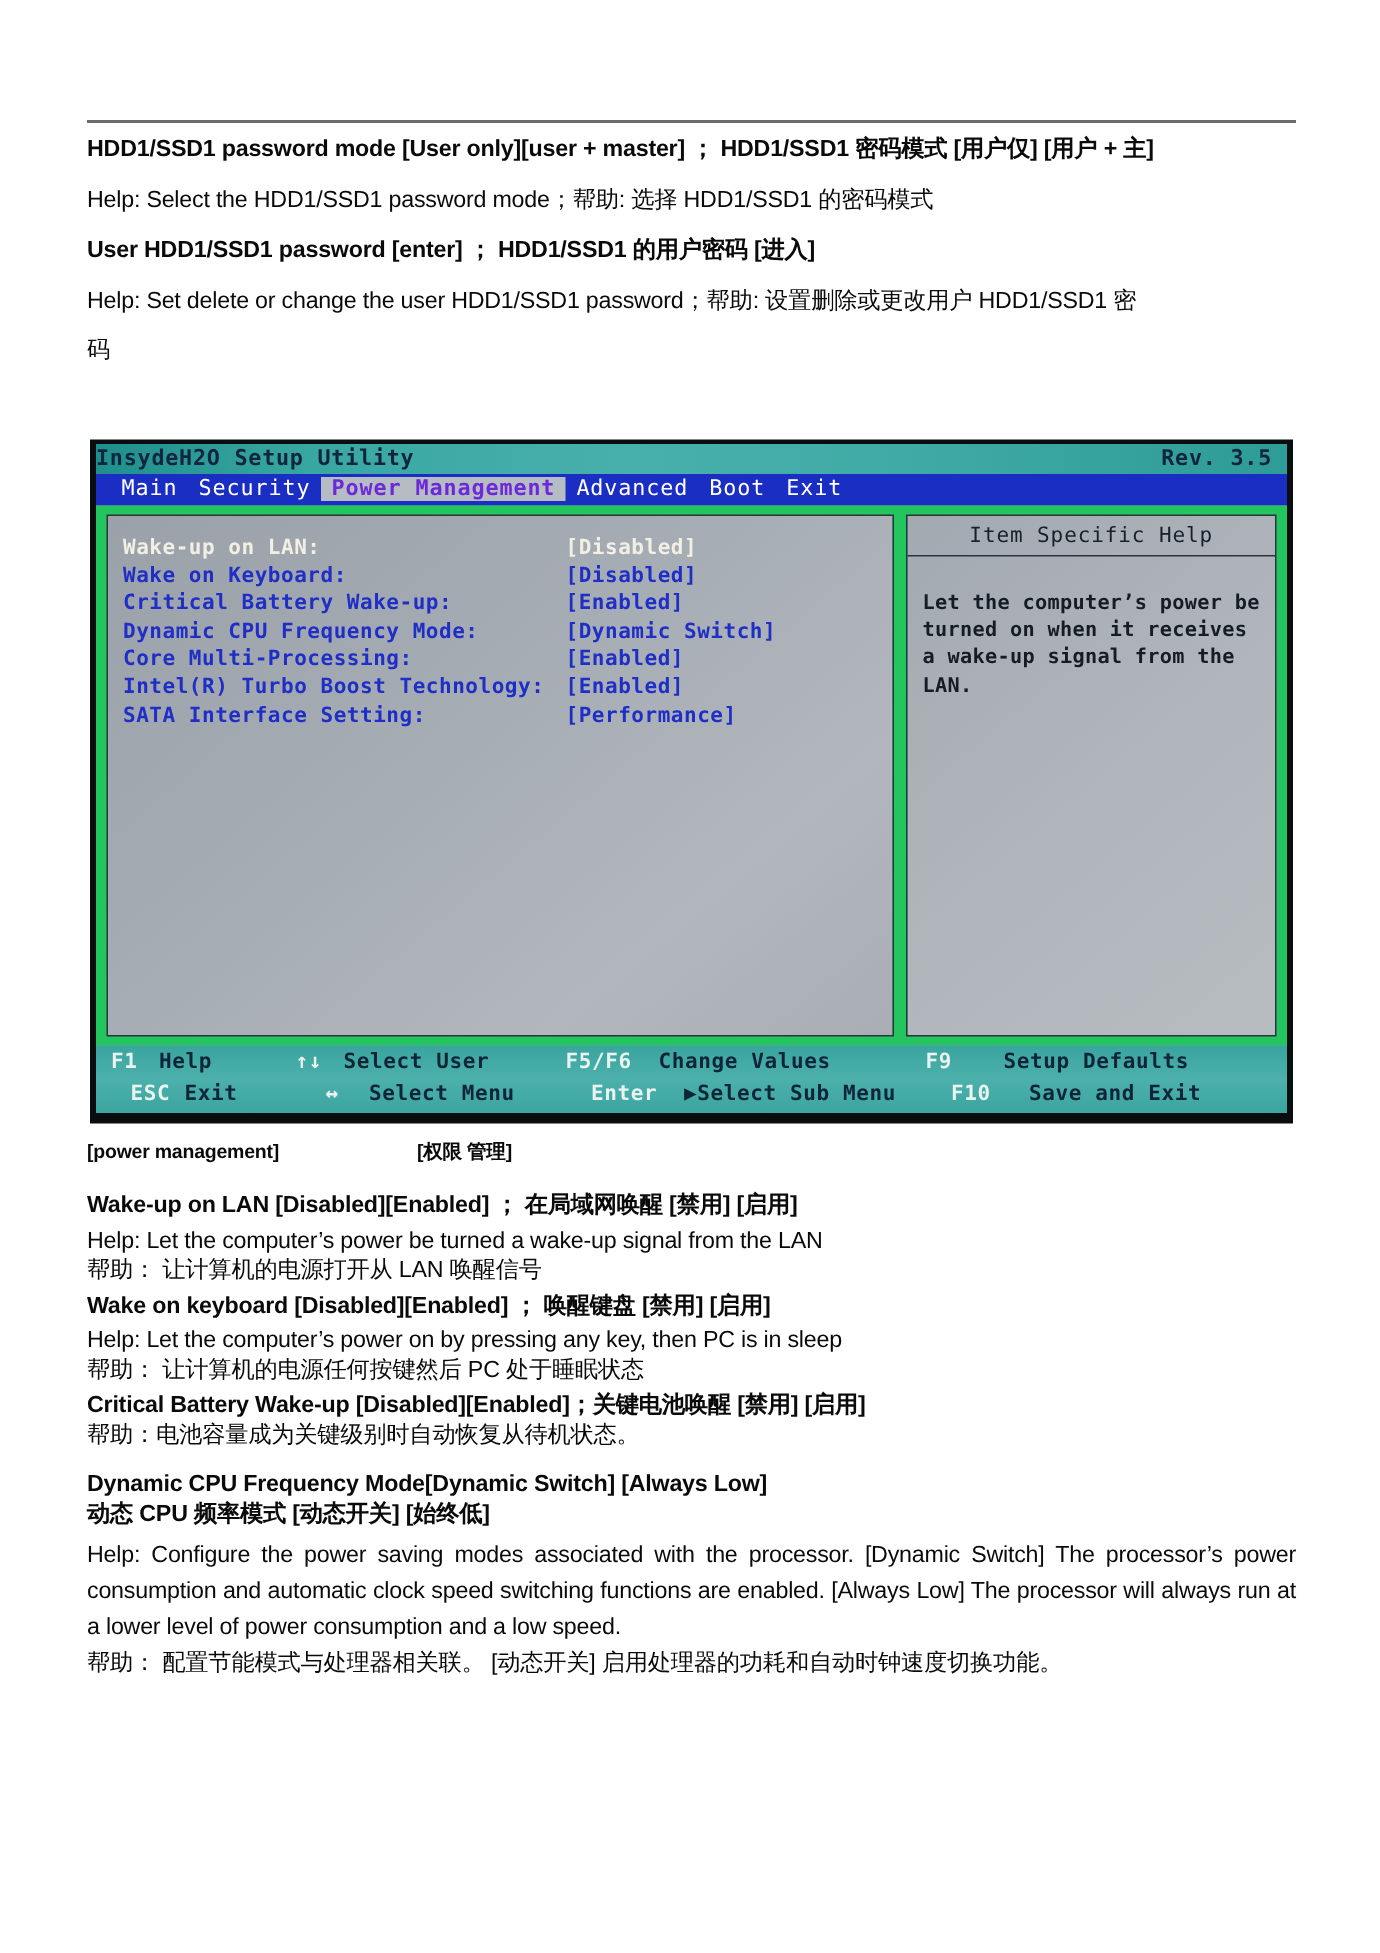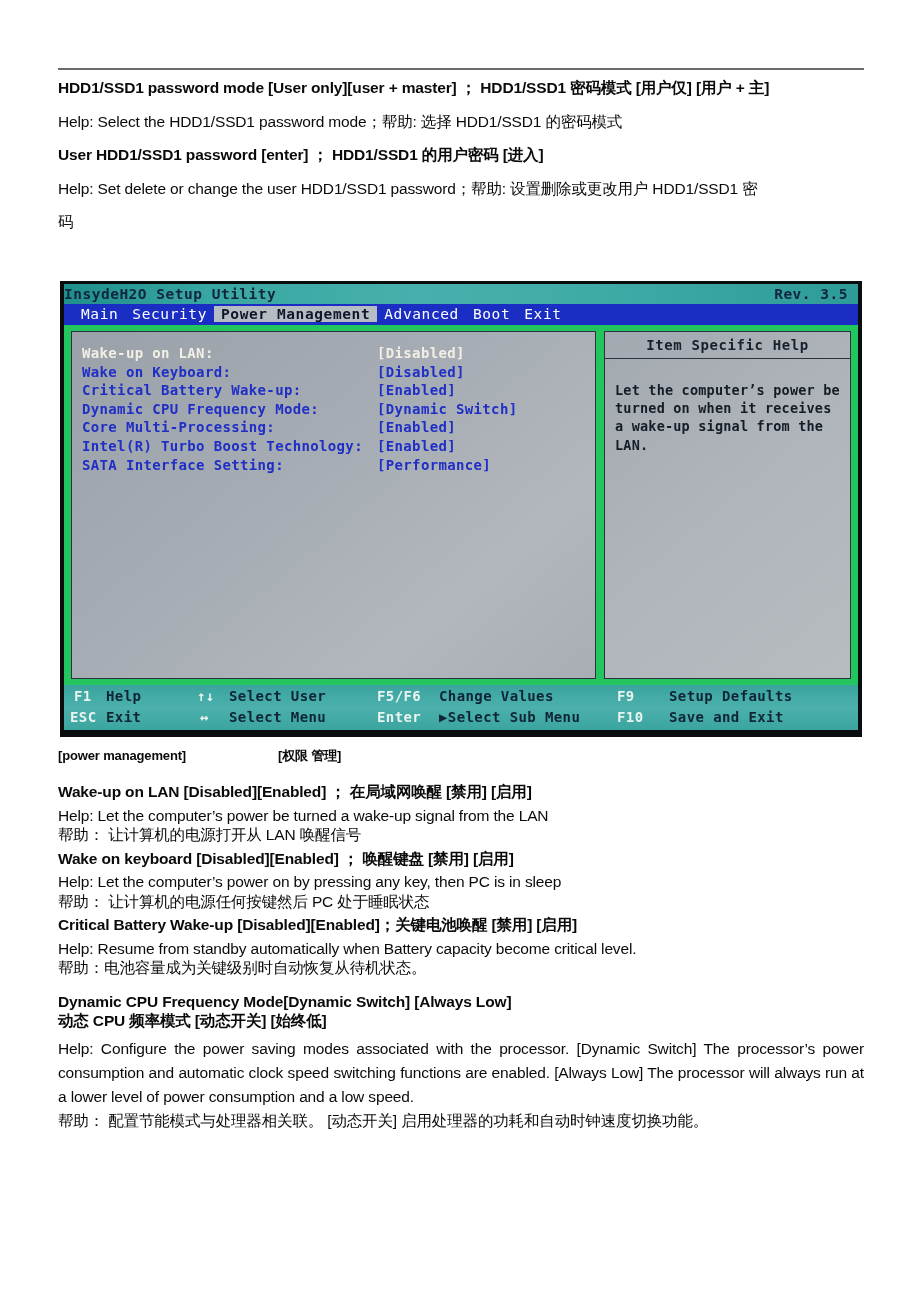--- a/index.html
+++ b/index.html
@@ -10,21 +10,21 @@
   body {
     width: 920px;
     height: 1302px;
     position: relative;
     font-family: "Liberation Sans", sans-serif;
     color: #0a0a0a;
     overflow: hidden;
   }
   .page {
     position: absolute;
-    left: 0; top: 4px;
+    left: 0; top: 16px;
     width: 920px;
     height: 1272px;
   }
   .content {
     position: absolute;
     left: 58px;
     top: 64px;
     width: 806px;
   }
   .top-rule {
@@ -95,21 +95,21 @@
     color: #ffffff;
     font-size: 14.5px;
     line-height: 21px;
     letter-spacing: 0.6px;
     padding-left: 10px;
     white-space: nowrap;
   }
   .bios-menubar .mi { padding: 0 7px; }
   .bios-menubar .mi.active {
     background: #b6bcc4;
-    color: #0f172a;
+    color: #6d28d9;
     font-weight: bold;
   }
   .bios-body {
     position: relative;
     height: 360px;
     background: #22c55e;
     padding: 22px 7px 0 7px;
     box-sizing: border-box;
   }
   .bios-main-panel {
@@ -131,21 +131,21 @@
     height: 348px;
     border: 1px solid #2c3340;
     background: linear-gradient(140deg, #a3a9b0 0%, #b0b5bb 50%, #b7bcc1 100%);
     box-sizing: border-box;
   }
   .bios-help-title {
     height: 26px;
     line-height: 26px;
     text-align: center;
     font-size: 14px;
-    font-weight: bold;
+    font-weight: normal;
     color: #17202c;
     border-bottom: 1px solid #2c3340;
     letter-spacing: 0.6px;
   }
   .bios-help-text {
     padding: 22px 10px 0 10px;
     font-size: 13.5px;
     line-height: 1.35;
     color: #141c26;
     font-weight: bold;
@@ -177,21 +177,21 @@
   }
   .bios-footer .fline {
     position: absolute;
     left: 0; right: 0;
     height: 21px;
     line-height: 21px;
     white-space: nowrap;
     text-decoration: underline;
   }
   .bios-footer .fline.r1 { top: 1px; }
-  .bios-footer .fline.r2 { top: 22px; }
+  .bios-footer .fline.r2 { top: 22px; margin-left: 17px; }
   .bios-footer .k {
     position: absolute;
     color: #e9f3ef;
   }
   .bios-footer .t {
     position: absolute;
     color: #0f2536;
   }
 </style>
 </head>
@@ -287,21 +287,20 @@
 
     <div class="line b sp-wide">Wake-up on LAN     [Disabled][Enabled] ；    在局域网唤醒 [禁用] [启用]</div>
     <div class="line sp-small">Help: Let the computer’s power be turned a wake-up signal from the LAN</div>
     <div class="line sp-tight">帮助： 让计算机的电源打开从 LAN 唤醒信号</div>
 
     <div class="line b sp-small">Wake on keyboard   [Disabled][Enabled] ；    唤醒键盘 [禁用] [启用]</div>
     <div class="line sp-small">Help: Let the computer’s power on by pressing any key, then PC is in sleep</div>
     <div class="line sp-tight">帮助： 让计算机的电源任何按键然后 PC 处于睡眠状态</div>
 
     <div class="line b sp-small">Critical Battery Wake-up [Disabled][Enabled]；关键电池唤醒 [禁用] [启用]</div>
-    <div class="line sp-small">Help: Resume from standby automatically when Battery capacity become critical level.</div>
     <div class="line sp-tight">帮助：电池容量成为关键级别时自动恢复从待机状态。</div>
 
     <div class="line b sp-med">Dynamic CPU Frequency Mode[Dynamic Switch] [Always Low]</div>
     <div class="line b sp-tight">动态 CPU 频率模式 [动态开关] [始终低]</div>
     <div class="line wrapline sp-small" style="line-height:1.55;">Help: Configure the power saving modes associated with the processor. [Dynamic Switch] The processor’s power consumption and automatic clock speed switching functions are enabled. [Always Low] The processor will always run at a lower level of power consumption and a low speed.</div>
     <div class="line sp-tight">帮助： 配置节能模式与处理器相关联。 [动态开关] 启用处理器的功耗和自动时钟速度切换功能。</div>
 
   </div>
 
 </div>

